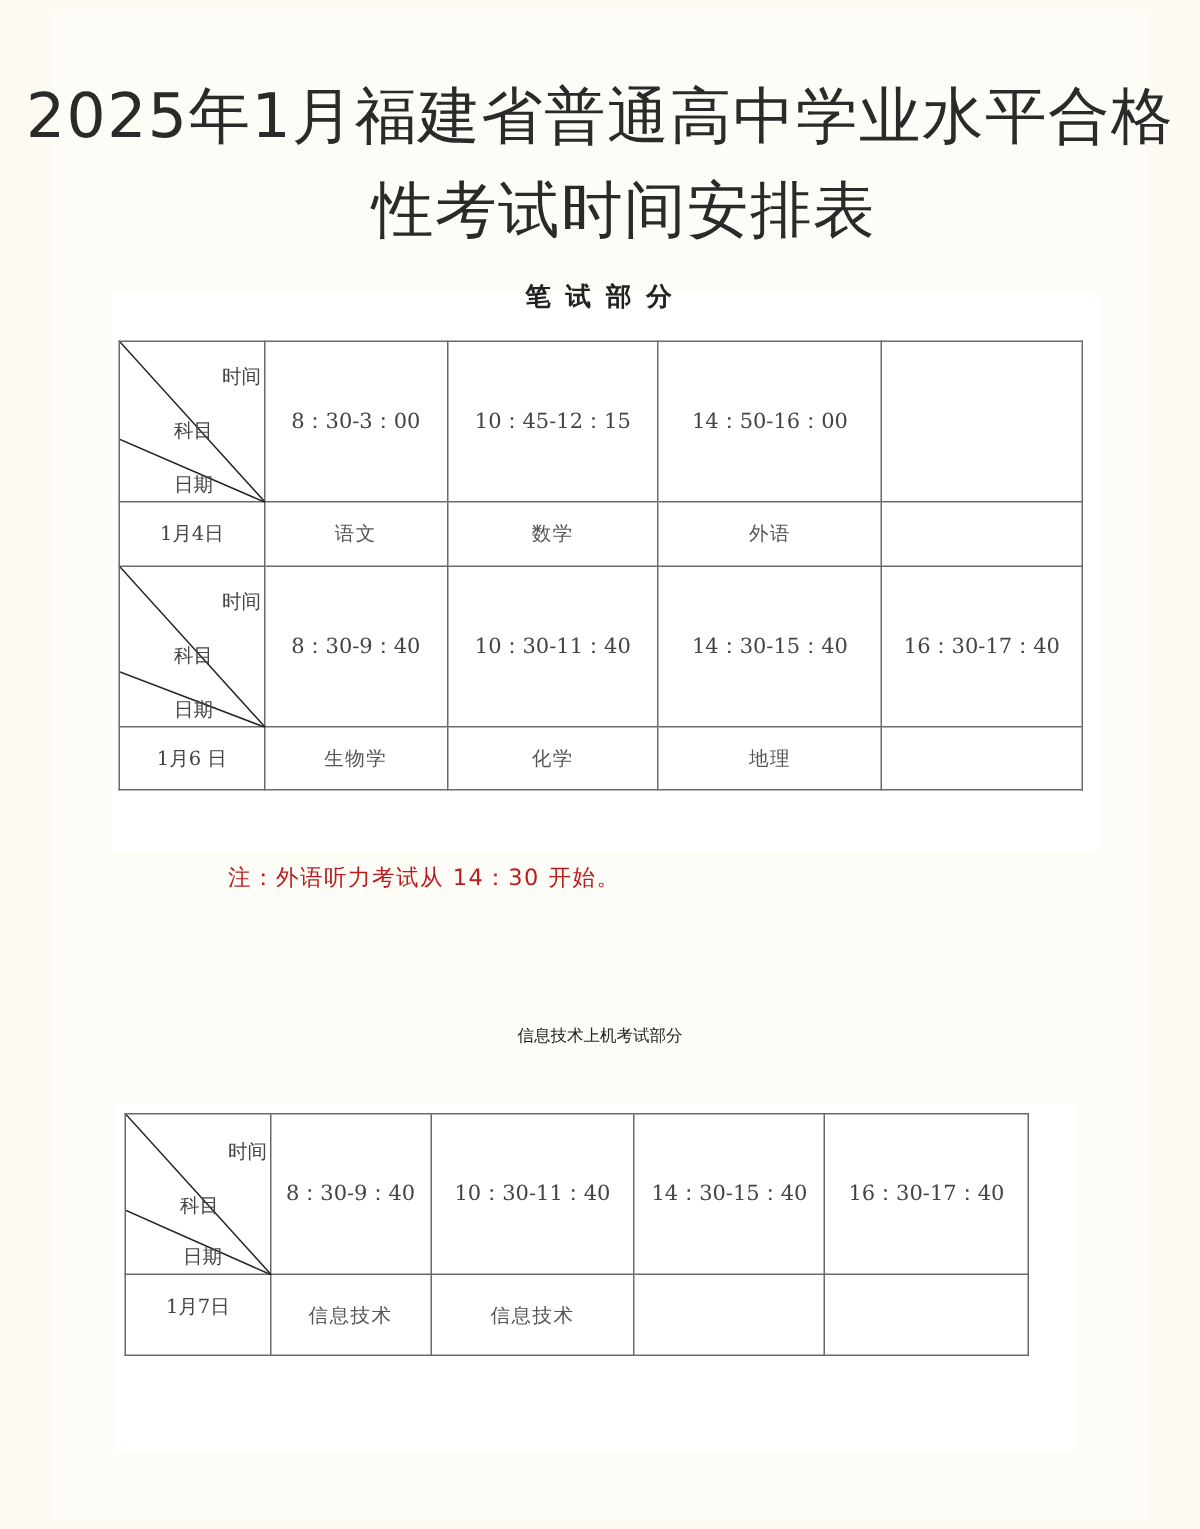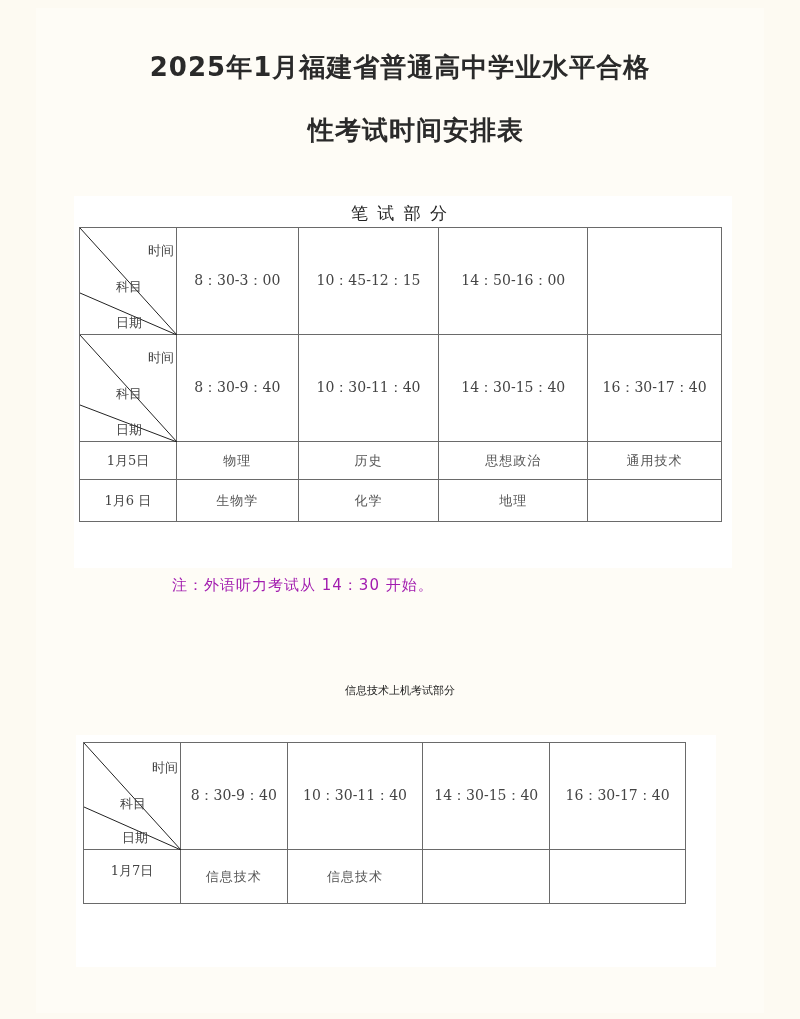--- a/index.html
+++ b/index.html
@@ -9,22 +9,22 @@
     position: relative;
     font-family: "DejaVu Sans", sans-serif;
     color: #222;
   }
   .paper {
     position: absolute; left: 36px; top: 8px; width: 728px; height: 1005px;
     background: #fefcf6;
   }
   .title {
     position: absolute; left: 0; width: 800px; text-align: center;
-    font-family: "DejaVu Sans", sans-serif; font-weight: bold;
-    font-size: 26px; color: #2a2a2a; letter-spacing: 1px;
+    font-family: "DejaVu Sans", sans-serif; font-weight: normal;
+    font-size: 41px; color: #2a2a2a; letter-spacing: 1px;
   }
   .t1 { top: 50px; }
   .t2 { top: 113px; margin-left: 16px; }
   .white-block {
     position: absolute; background: #ffffff;
   }
   .sec-title {
     position: absolute; font-family: "DejaVu Sans", sans-serif;
     color: #222; text-align: center;
   }
@@ -35,34 +35,34 @@
   table.grid td {
     border: 1px solid #6a6a6a; text-align: center; vertical-align: middle;
     padding: 0; position: relative;
   }
   td.diag { position: relative; }
   td.diag svg { position: absolute; left: 0; top: 0; }
   td.diag .lbl { position: absolute; font-size: 13px; color: #444; font-family: "DejaVu Sans", sans-serif; padding-left: 28px; }
   td.date { text-align: left; padding-left: 12px; font-size: 13px; }
   .subj { font-family: "DejaVu Sans", sans-serif; font-size: 13px; color: #555; letter-spacing: 1px; }
   .note {
-    position: absolute; left: 172px; top: 576px;
-    font-size: 15px; color: #a21caf; font-family: "DejaVu Sans", sans-serif; letter-spacing: 1px;
+    position: absolute; left: 152px; top: 576px;
+    font-size: 15px; color: #b91c1c; font-family: "DejaVu Sans", sans-serif; letter-spacing: 1px;
   }
 </style>
 </head>
 <body>
 
 <div class="paper"></div>
 
 <div class="title t1">2025年1月福建省普通高中学业水平合格</div>
 <div class="title t2">性考试时间安排表</div>
 
 <div class="white-block" style="left:74px; top:196px; width:658px; height:372px;"></div>
-<div class="sec-title" style="left:0; width:800px; top:202px; font-size:17px; font-weight:normal; letter-spacing:2px;">笔 试 部 分</div>
+<div class="sec-title" style="left:0; width:800px; top:186px; font-size:17px; font-weight:bold; letter-spacing:2px;">笔 试 部 分</div>
 
 <table class="grid" style="left:79px; top:227px; width:643px;">
   <colgroup>
     <col style="width:97px">
       <col style="width:122px">
       <col style="width:141px">
       <col style="width:149px">
       <col style="width:134px">
   </colgroup>
 
@@ -75,42 +75,42 @@
       </svg>
       <span class="lbl" style="left:40px; top:14px;">时间</span>
       <span class="lbl" style="left:8px; top:50px;">科目</span>
       <span class="lbl" style="left:8px; top:86px;">日期</span>
     </td>
     <td>8：30-3：00</td>
     <td>10：45-12：15</td>
     <td>14：50-16：00</td>
     <td></td>
   </tr>
+  <tr style="height:43px">
+    <td class="date" style="text-align:center; padding-left:0;">1月4日</td>
+    <td class="subj">语文</td>
+    <td class="subj">数学</td>
+    <td class="subj">外语</td>
+    <td class="subj"></td>
+  </tr>
 
   <tr style="height:107px">
     <td class="diag">
       <svg width="97" height="107">
         <line x1="0" y1="0" x2="97" y2="107" stroke="#222" stroke-width="1"></line>
         <line x1="0" y1="70" x2="97" y2="107" stroke="#222" stroke-width="1"></line>
       </svg>
       <span class="lbl" style="left:40px; top:14px;">时间</span>
       <span class="lbl" style="left:8px; top:50px;">科目</span>
       <span class="lbl" style="left:8px; top:86px;">日期</span>
     </td>
     <td>8：30-9：40</td>
     <td>10：30-11：40</td>
     <td>14：30-15：40</td>
     <td>16：30-17：40</td>
-  </tr>
-  <tr style="height:38px">
-    <td class="date">1月5日</td>
-    <td class="subj">物理</td>
-    <td class="subj">历史</td>
-    <td class="subj">思想政治</td>
-    <td class="subj">通用技术</td>
   </tr>
   <tr style="height:42px">
     <td class="date">1月6 日</td>
     <td class="subj">生物学</td>
     <td class="subj">化学</td>
     <td class="subj">地理</td>
     <td class="subj"></td>
   </tr>
 </tbody>
   </table>

